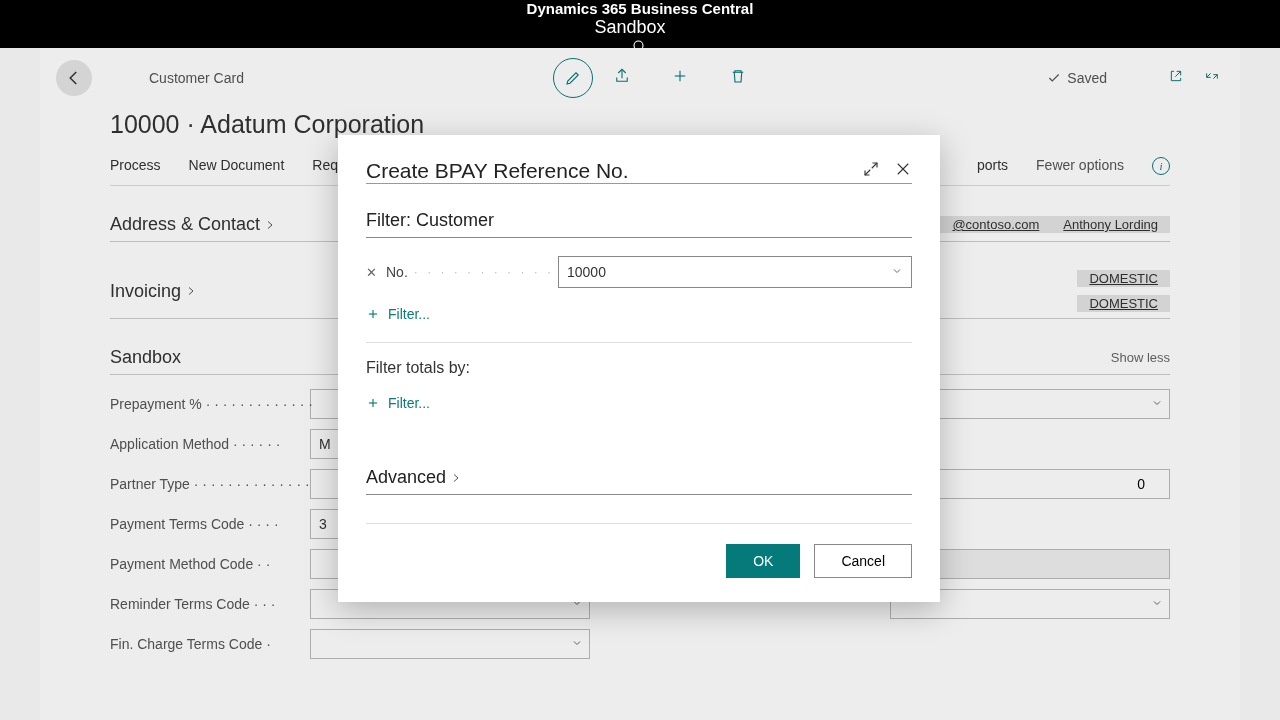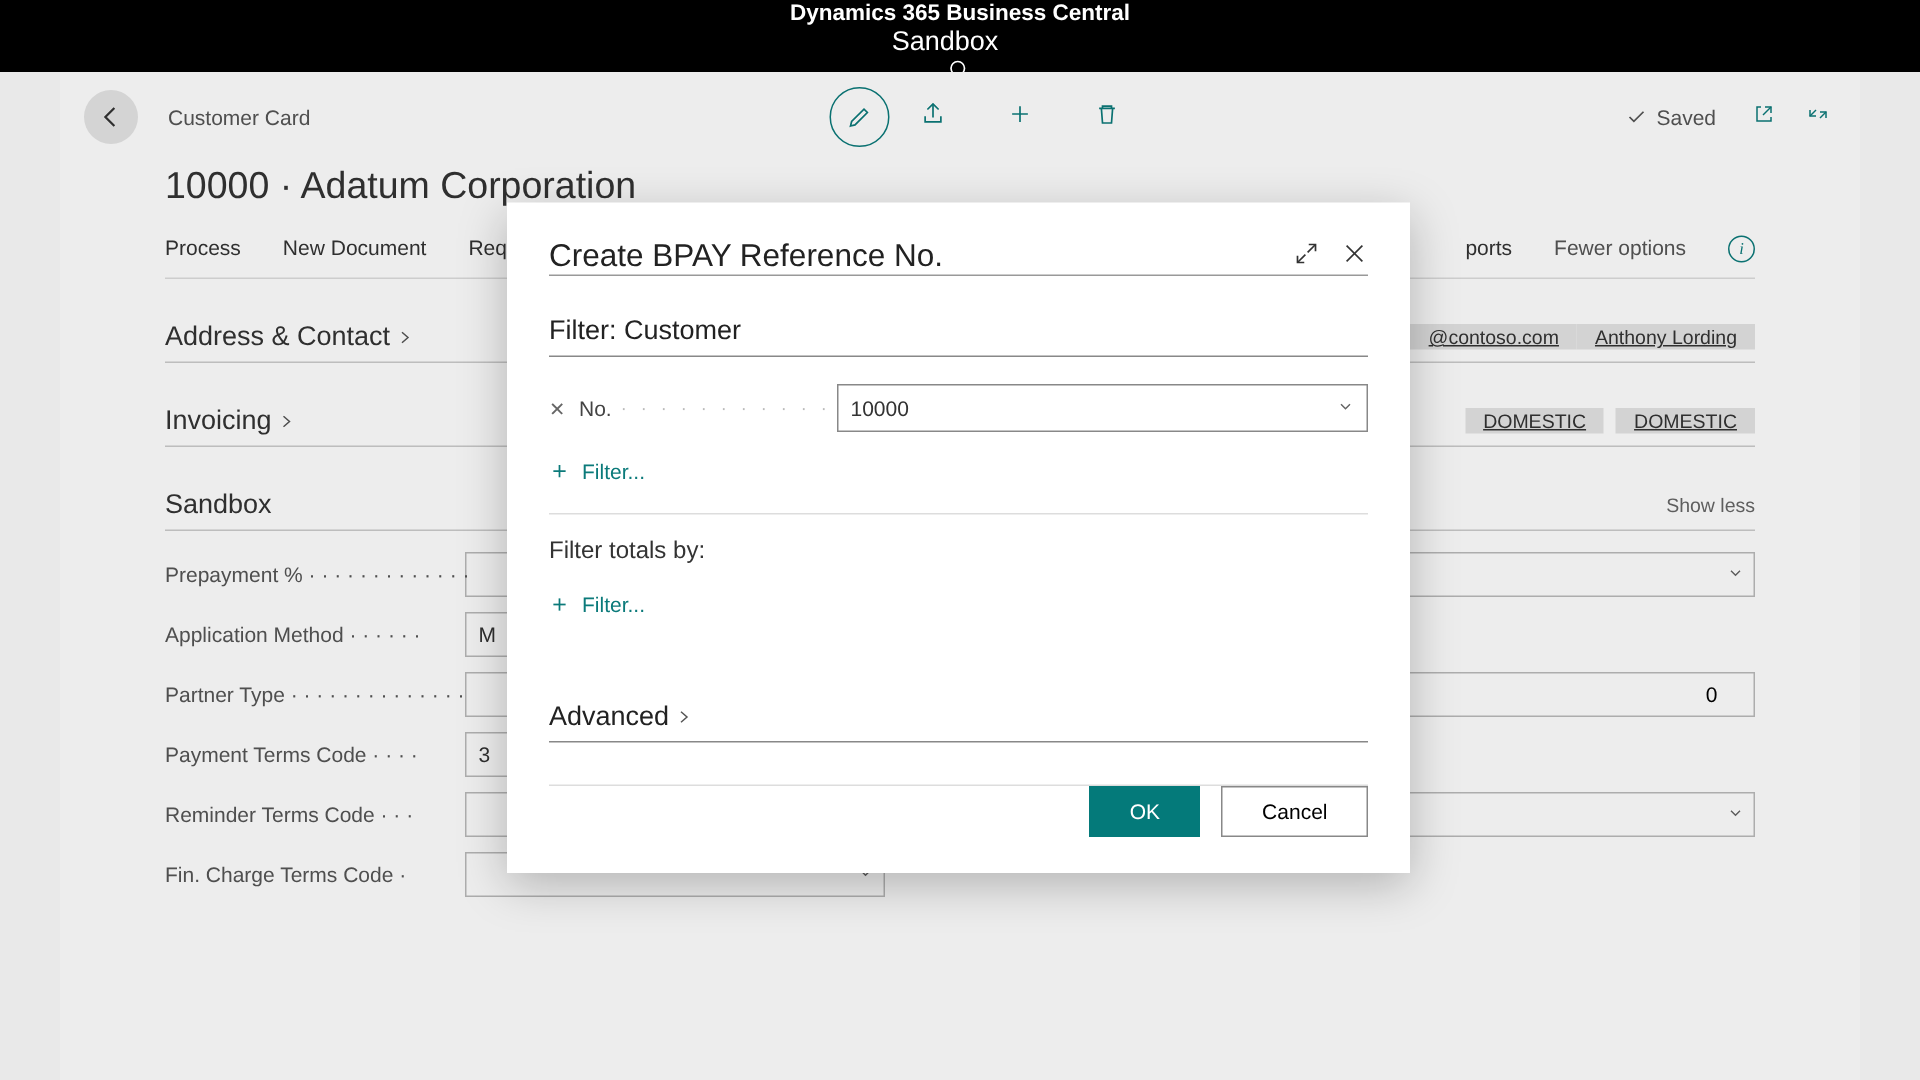--- a/index.html
+++ b/index.html
@@ -13,21 +13,21 @@
 .topbar .iconbtn { width: 36px; height: 36px; display: flex; align-items: center; justify-content: center; color: #fff; }
 .topbar svg { width: 18px; height: 18px; fill: none; stroke: #fff; stroke-width: 1.5; }
 .avatar { width: 32px; height: 32px; border-radius: 50%; background: #0a84ff; display: flex; align-items: center; justify-content: center; font-weight: 600; font-size: 15px; margin-left: 8px; }
 
 
 .page-wrap { position: absolute; top: 48px; left: 0; right: 0; bottom: 0; display: flex; justify-content: center; }
 .page-card { background: #fff; width: 1200px; height: 100%; position: relative; }
 .overlay { position: absolute; inset: 0; background: rgba(0,0,0,0.07); pointer-events: none; }
 
 
-.card-head { display: flex; align-items: center; height: 60px; padding-left: 16px; padding-right: 20px; }
+.card-head { display: flex; align-items: center; height: 60px; padding-left: 16px; padding-right: 20px; gap: 37px; }
 .back-circle { width: 36px; height: 36px; border-radius: 50%; background: #e5e5e5; display:flex; align-items:center; justify-content:center; }
 .back-circle svg { width: 18px; height: 18px; stroke: #333; fill: none; stroke-width: 2; }
 .breadcrumb { margin-left: 20px; color: #555; font-size: 14px; }
 .edit-circle { width: 40px; height: 40px; border-radius: 50%; border: 1px solid #0b7a7a; display:flex; align-items:center; justify-content:center; margin: 0 20px; }
 .tool-icons { display: flex; align-items: center; gap: 40px; }
 .tool-icons svg, .edit-circle svg { width: 18px; height: 18px; stroke: #0b7a7a; fill: none; stroke-width: 1.5; }
 .saved { display:flex; align-items:center; gap:6px; color:#555; font-size:14px; margin-left: auto; margin-right: 24px;}
 .saved svg { width:14px; height:14px; stroke:#555; fill:none; stroke-width:2;}
 .right-icons { display:flex; gap: 20px; align-items:center;}
 .right-icons svg { width:16px; height:16px; stroke:#0b7a7a; fill:none; stroke-width:1.5;}
@@ -38,21 +38,21 @@
 .tabs { display:flex; gap: 28px; padding-bottom: 10px; border-bottom: 1px solid #ddd; font-size: 14px; color:#333; }
 .tabs .tab {}
 .tabs .fewer { color:#555; }
 .info-icon { margin-left:auto; width:18px;height:18px; border:1.5px solid #0b7a7a; border-radius:50%; display:flex;align-items:center;justify-content:center; color:#0b7a7a; font-size:11px; font-style:italic; font-family:Georgia,serif;}
 
 .section { margin-top: 28px; }
 .section-head { display:flex; align-items:center; border-bottom:1px solid #ccc; padding-bottom:6px; }
 .section-head .stitle { font-size:18px; color:#333; }
 .chev { width:12px;height:12px; stroke:#555; fill:none; stroke-width:2; margin-left:4px;}
 .section-head .show-less { margin-left:auto; font-size:13px; color:#666;}
-.pills { margin-left:auto; display:flex; gap:8px;}
+.pills { margin-left:auto; display:flex; gap:8px;flex-direction:column;}
 .pill { background:#e4e4e4; padding:1px 12px; font-size:13px; color:#333;text-decoration:underline;}
 
 .fields { margin-top: 14px; display:flex; flex-direction:column; gap: 10px; }
 .field { display:flex; align-items:center; }
 .field .label { width: 200px; font-size: 14px; color:#555; position:relative; white-space:nowrap; }
 .field .inputbox { border:1px solid #bbb; height:30px; width:280px; background:#fff; padding:0 8px; display:flex; align-items:center; font-size:14px; color:#333;}
 .field .right-input { margin-left:auto; border:1px solid #bbb; height:30px; width:280px; background:#fff; display:flex; align-items:center; justify-content:flex-end; padding:0 24px 0 8px; position:relative; font-size:14px;}
 .field .right-input.zero { justify-content:flex-end;}
 .field .right-input .dd { position:absolute; right:6px; }
 .dd svg { width:12px;height:12px; stroke:#666; fill:none; stroke-width:2;}
@@ -73,21 +73,21 @@
 .filter-input .dd { position:absolute; right:8px;}
 
 .addfilter { display:flex; align-items:center; gap:8px; margin-top:18px; color:#0b7a7a; font-size:14px;}
 .addfilter svg { width:14px;height:14px; stroke:#0b7a7a; fill:none; stroke-width:2;}
 
 .dlg-divider { border-top:1px solid #ddd; margin-top:20px;}
 .subhead { font-size:16px; color:#333; margin-top:16px;}
 .adv-head { display:flex; align-items:center; border-bottom:1px solid #888; padding-bottom:6px; margin-top:56px;}
 .adv-head .atitle { font-size:18px; color:#222;}
 
-.dlg-buttons { display:flex; justify-content:flex-end; gap:14px; margin-top:28px; border-top:1px solid #ddd; }
+.dlg-buttons { display:flex; justify-content:flex-end; gap:14px; margin-top:28px; border-top:1px solid #ddd; padding-top:20px;}
 .btn { height:34px; padding:0 26px; font-size:14px; border:1px solid #888; background:#fff; display:flex; align-items:center; justify-content:center; cursor:pointer;}
 .btn.primary { background:#047a7a; color:#fff; border-color:#047a7a; font-weight:500;}
 
 </style>
 </head>
 <body>
 
 <div class="topbar">
   <div class="title">Dynamics 365 Business Central</div>
   <div class="spacer"></div>
@@ -237,20 +237,25 @@
             <div class="inputbox"></div>
             <div class="right-input zero">
                 <span>0</span>
               </div>
           </div>
           <div class="field">
             <span class="label"><span>Payment Terms Code</span> · · · ·</span>
             <div class="inputbox">3</div>
           </div>
           <div class="field">
+            <span class="label"><span>Payment Method Code</span> · ·</span>
+            <div class="inputbox"></div>
+            <div class="right-input" style="background:#eee"></div>
+          </div>
+          <div class="field">
             <span class="label"><span>Reminder Terms Code</span> · · ·</span>
             <div class="inputbox" style="position:relative">
                 <span class="dd" style="position:absolute;right:6px"><svg viewBox="0 0 24 24">
                     <path d="M6 9l6 6 6-6"></path>
                   </svg></span>
               </div>
             <div class="right-input">
                 <span class="dd"><svg viewBox="0 0 24 24">
                     <path d="M6 9l6 6 6-6"></path>
                   </svg></span>

